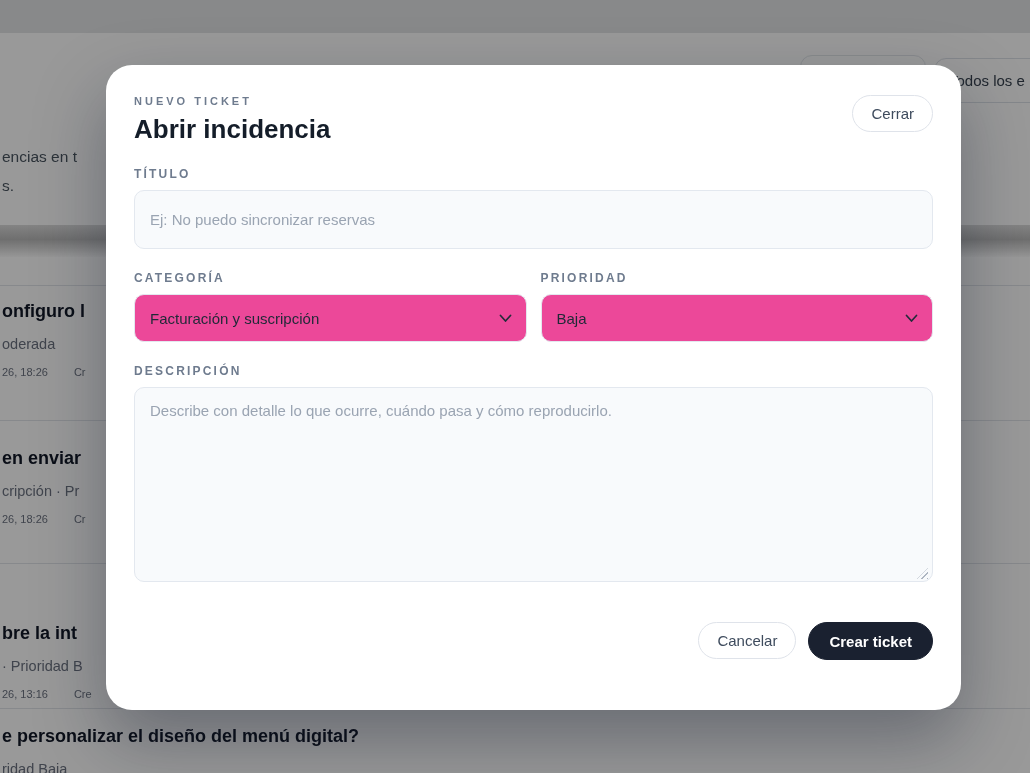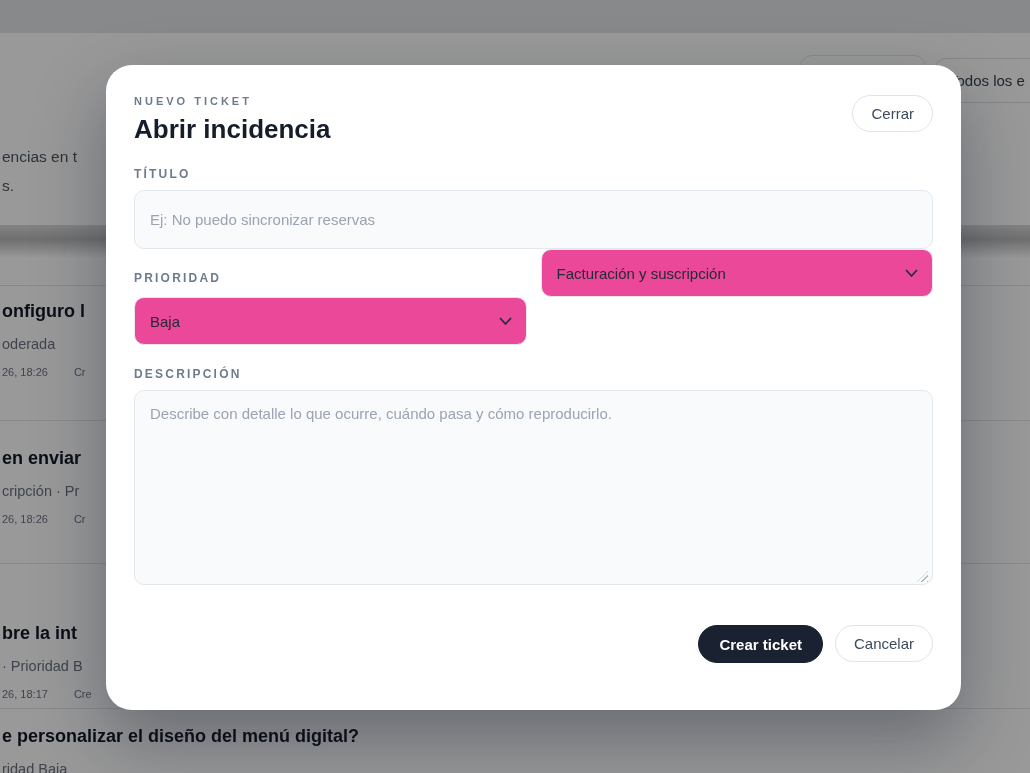--- a/index.html
+++ b/index.html
@@ -101,21 +101,21 @@
       <span>Cr</span>
     </div>
   </div>
 
   <div class="divider d3"></div>
 
   <div class="ticket t3">
     <div class="t-title">bre la int</div>
     <div class="t-meta">· Prioridad B</div>
     <div class="t-time">
-      <span>26, 18:17</span>
+      <span>26, 13:16</span>
       <span>Cre</span>
     </div>
   </div>
 
   <div class="divider d4"></div>
 
   <div class="ticket t4">
     <div class="t-title">e personalizar el diseño del menú digital?</div>
     <div class="t-meta">ridad Baja</div>
   </div>
@@ -129,20 +129,21 @@
       <div class="eyebrow">NUEVO TICKET</div>
       <div class="modal-title">Abrir incidencia</div>
     </div>
     <button class="btn btn-outline">Cerrar</button>
   </div>
 
   <div class="field-label">TÍTULO</div>
   <input class="text-input" type="text" value="" placeholder="Ej: No puedo sincronizar reservas" style="">
 
   <div class="two-col">
+    <div class="field-label">CATEGORÍA</div>
     <div class="field-label">PRIORIDAD</div>
     <div class="select">
       <span>Facturación y suscripción</span>
       <span class="chevron">
         <svg width="13" height="9" viewBox="0 0 13 9">
             <path d="M1.5 1.5 L6.5 7 L11.5 1.5" fill="none" stroke="#222c3a" stroke-width="1.7" stroke-linecap="round" stroke-linejoin="round"></path>
           </svg>
       </span>
     </div>
     <div class="select">
@@ -155,16 +156,16 @@
     </div>
   </div>
 
   <div class="field-label">DESCRIPCIÓN</div>
   <div class="textarea-wrap">
     <textarea class="desc" placeholder="Describe con detalle lo que ocurre, cuándo pasa y cómo reproducirlo." style=""></textarea>
     <span class="resize-handle"></span>
   </div>
 
   <div class="modal-foot">
+    <button class="btn btn-outline">Cancelar</button>
     <button class="btn btn-dark">Crear ticket</button>
-    <button class="btn btn-outline">Cancelar</button>
   </div>
 </div>
 
 </body></html>

